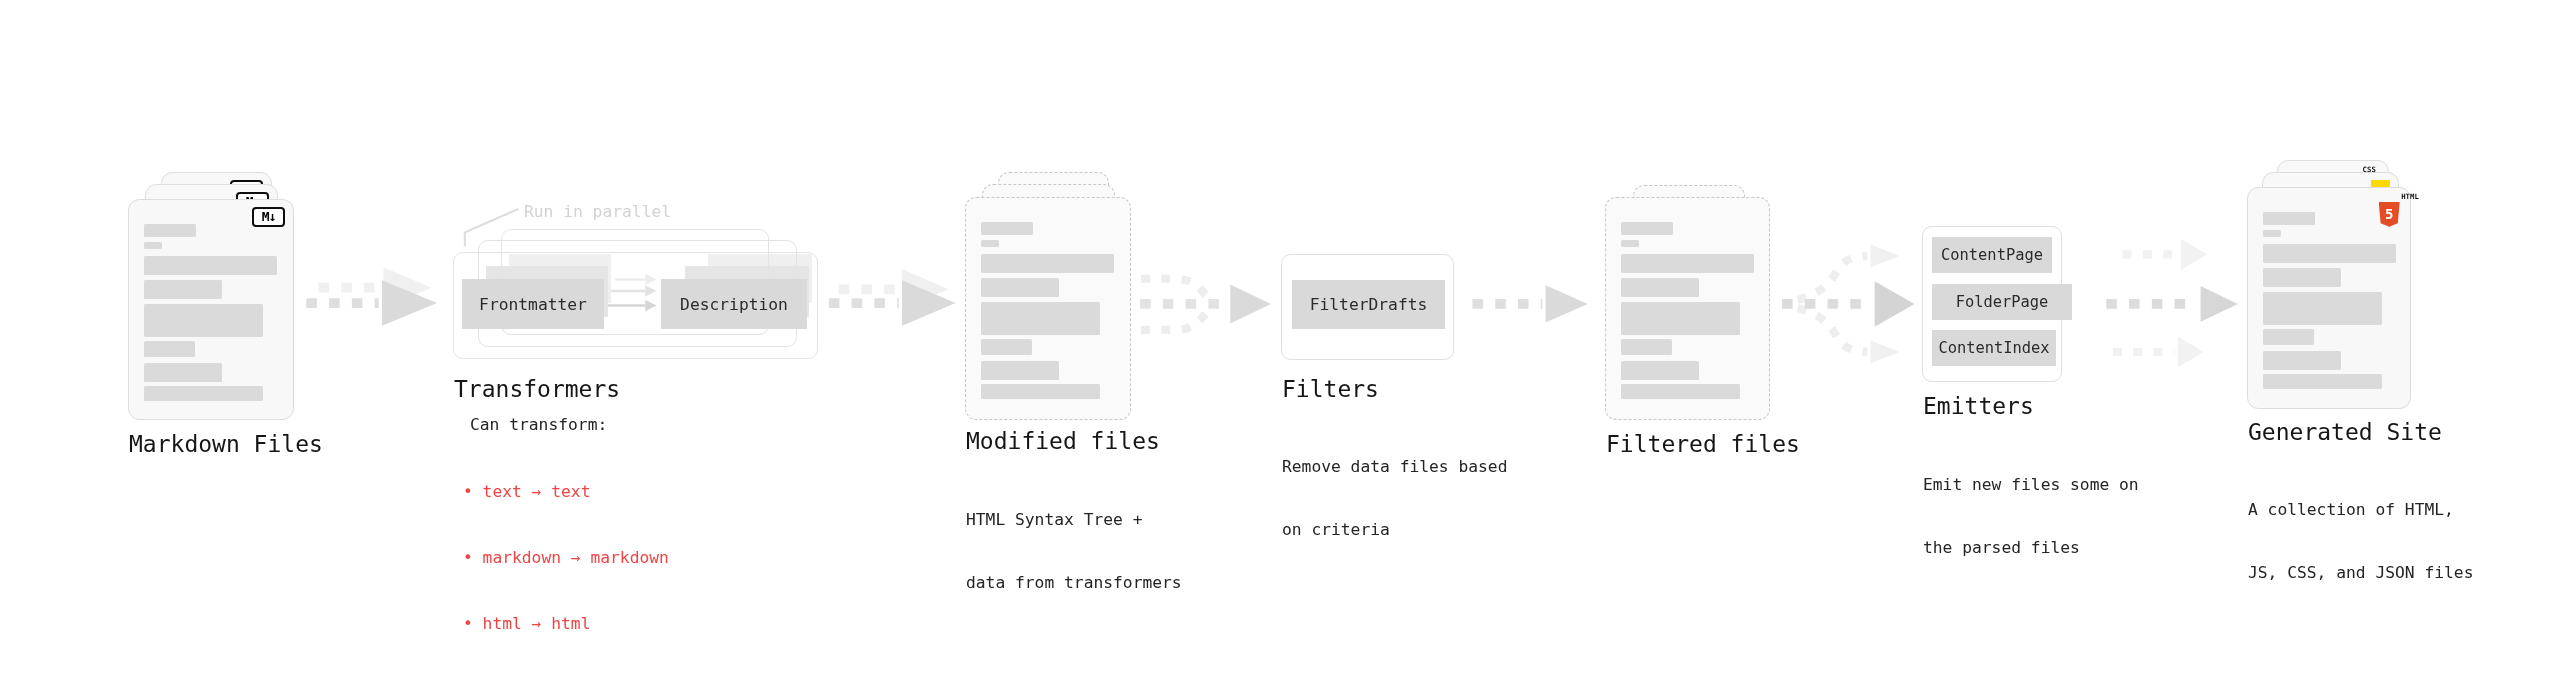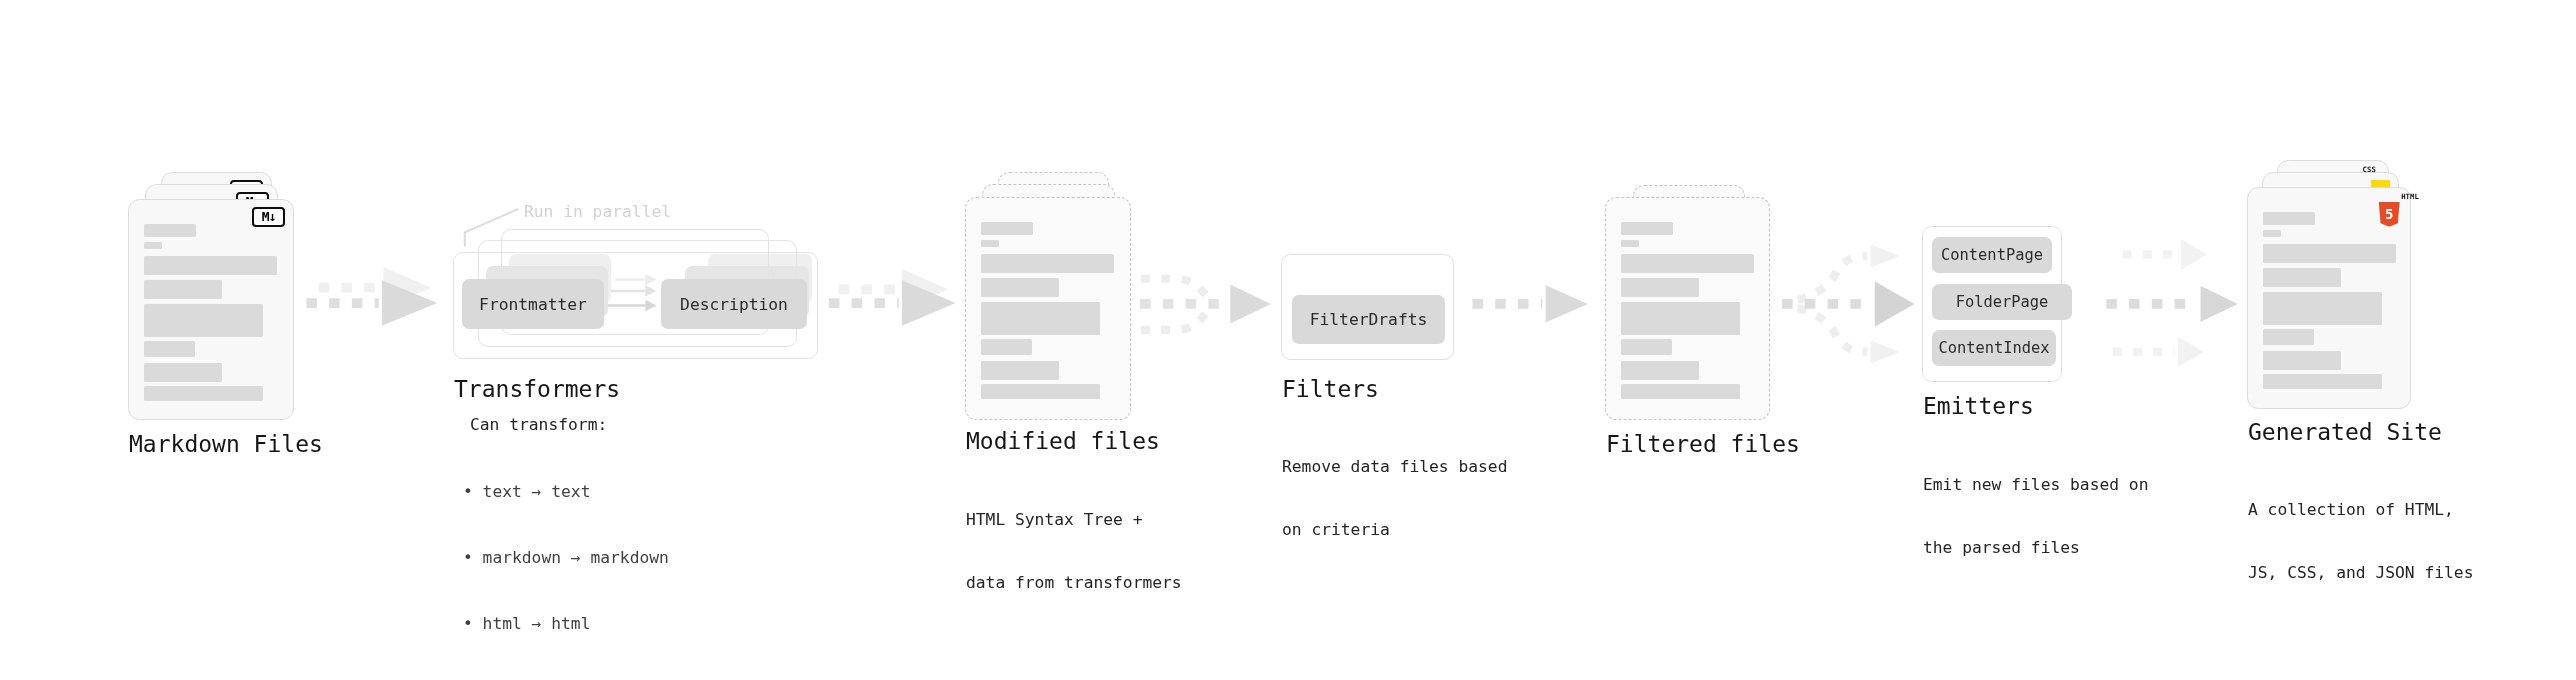--- a/index.html
+++ b/index.html
@@ -29,30 +29,30 @@
   .js-badge { position:absolute; top:6.5px; right:8.1px; width:18.7px; height:13px; background:#ffd900; }
   .html5-badge { position:absolute; top:4.9px; right:9.8px; width:22px; text-align:center; }
   .h5-label { display:block; font-size:7.3px; font-weight:bold; color:#111; line-height:8.1px; letter-spacing:0;margin-left:23px; }
   .h5-shield { display:flex; align-items:center; justify-content:center; width:21px; height:25px; margin:0.8px auto 0;
     background:#e44d26; color:#fff; font-weight:bold; font-size:14px;
     clip-path: polygon(0 0, 100% 0, 91% 86%, 50% 100%, 9% 86%); }
 
   
   .frame { position:absolute; border:1.6px solid #e3e3e3; border-radius:9.8px; background:transparent; }
   .panel { position:absolute; border:1.6px solid #e0e0e0; border-radius:9.8px; background:#ffffff; }
-  .gbox { position:absolute; background:#d9d9d9; border-radius:7px; color:#2b2b2b;
+  .gbox { position:absolute; background:#d9d9d9; border-radius:0; color:#2b2b2b;
     display:flex; align-items:center; justify-content:center; font-size:16.3px; }
   .gbox.l2 { background:#e5e5e5; }
   .gbox.l3 { background:#efefef; }
 
   
   .sec-title { position:absolute; font-size:23px; color:#161616; font-weight:500; white-space:pre; }
   .sec-desc { position:absolute; font-size:16.3px; color:#242424; line-height:21px; white-space:pre; }
   .sec-desc div { white-space:pre; }
-  .bullets { position:absolute; font-size:16.3px; color:#404040; line-height:22px; white-space:pre; }
+  .bullets { position:absolute; font-size:16.3px; color:#ef4444; line-height:22px; white-space:pre; }
   .annotation { position:absolute; font-size:16.3px; color:#d2d2d2; white-space:pre; }
 </style>
 </head>
 <body>
 
 <div id="canvas">
 
   <svg class="layer" viewBox="0 0 3170 838">
 
     <g>
@@ -174,21 +174,21 @@
         <i class="bar" style="left: 14.6px; top: 186px; width: 119px; height: 14.6px;"></i>
       </div>
   </div>
   <div class="sec-title" style="left:966px; top:428px;">Modified files</div>
   <div class="sec-desc" style="left:966px; top:467px;">
     <div>HTML Syntax Tree +</div>
     <div>data from transformers</div>
   </div>
 
   <div class="panel" style="left:1281px; top:254px; width:173px; height:106px;"></div>
-  <div class="gbox" style="left:1292px; top:280px; width:153px; height:49px;margin-top:15px;">
+  <div class="gbox" style="left:1292px; top:280px; width:153px; height:49px;">
     <span>FilterDrafts</span>
   </div>
   <div class="sec-title" style="left:1282px; top:376px;">Filters</div>
   <div class="sec-desc" style="left:1282px; top:414px;">
     <div>Remove data files based</div>
     <div>on criteria</div>
   </div>
 
   <div>
     <div class="doc dashed" style="left:1633px; top:185px; width:112px; height:203px;"></div>
@@ -210,21 +210,21 @@
     <span>ContentPage</span>
   </div>
   <div class="gbox" style="left:1932px; top:284px; width:140px; height:36px; font-size:15.4px;">
     <span>FolderPage</span>
   </div>
   <div class="gbox" style="left:1932px; top:330px; width:124px; height:36px; font-size:15.4px;">
     <span>ContentIndex</span>
   </div>
   <div class="sec-title" style="left:1923px; top:393px;">Emitters</div>
   <div class="sec-desc" style="left:1923px; top:432px;">
-    <div>Emit new files based on</div>
+    <div>Emit new files some on</div>
     <div>the parsed files</div>
   </div>
 
   <div>
     <div class="doc" style="left:2277px; top:160px; width:112px; height:187px;">
       <span class="css-badge">
         <span class="css-word">CSS</span>
         <i class="css-bar"></i>
       </span>
     </div>

